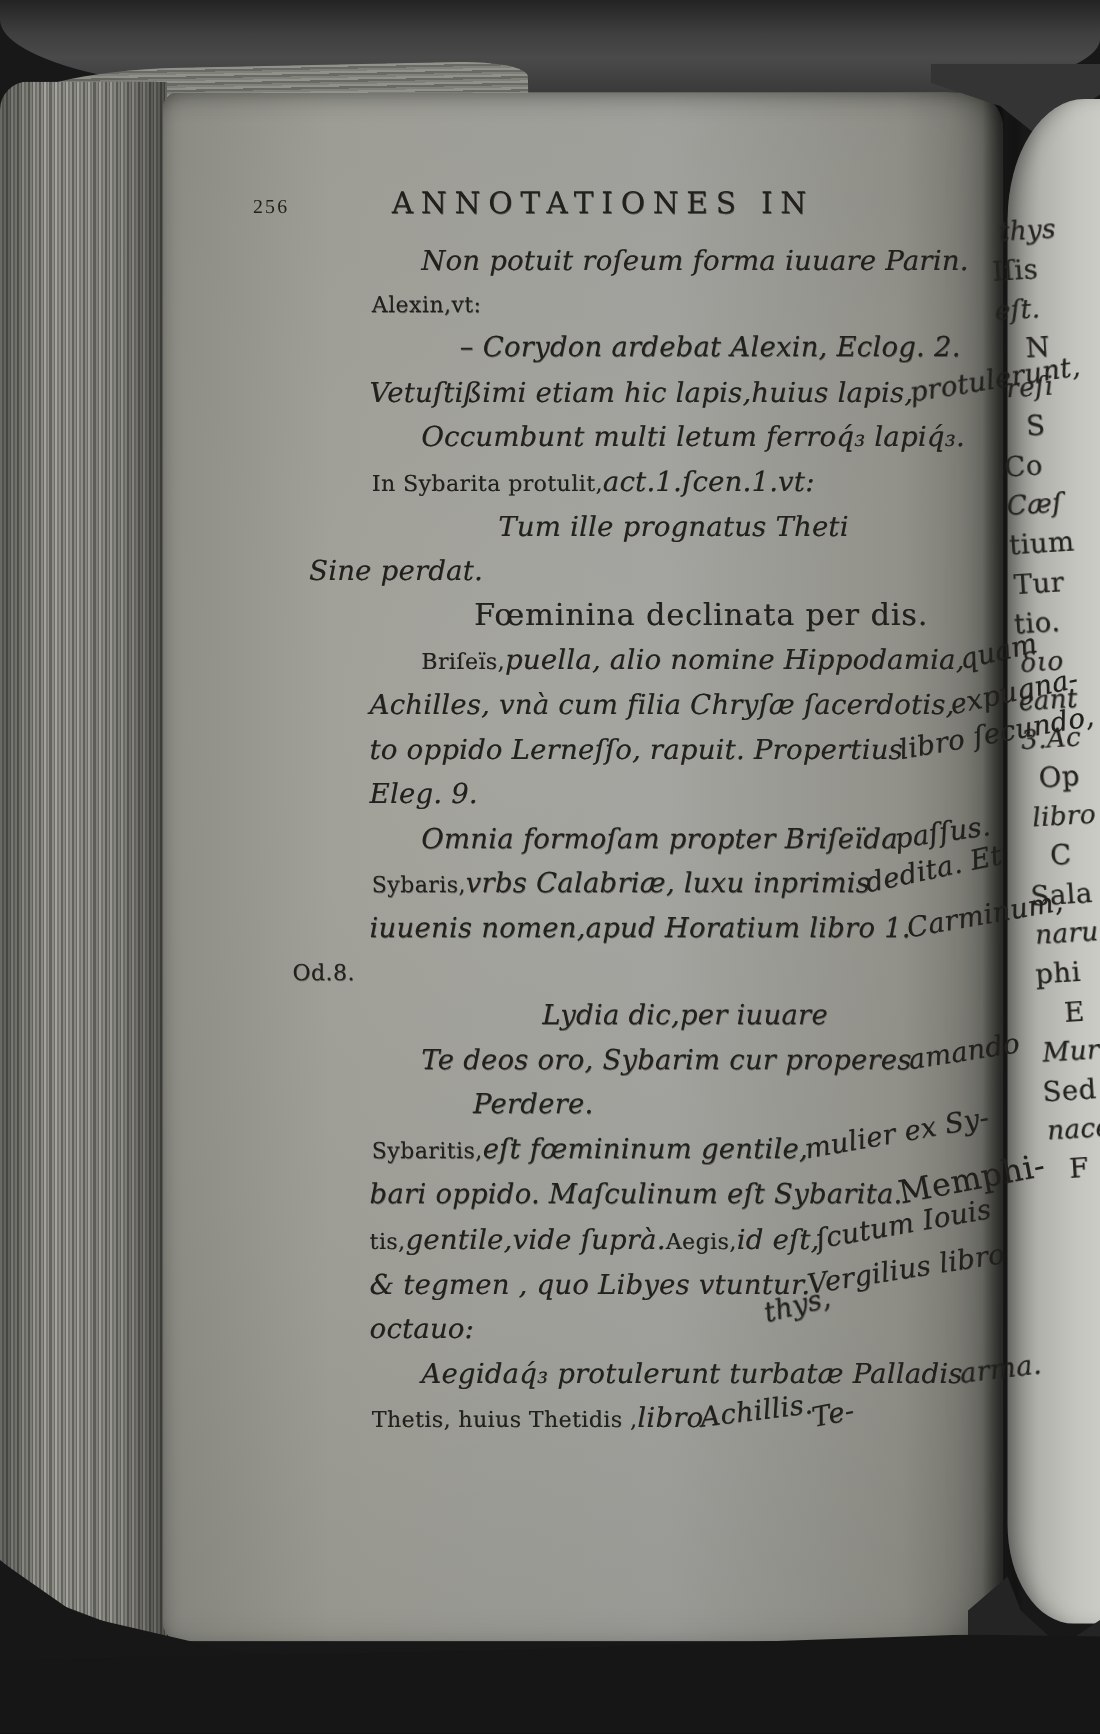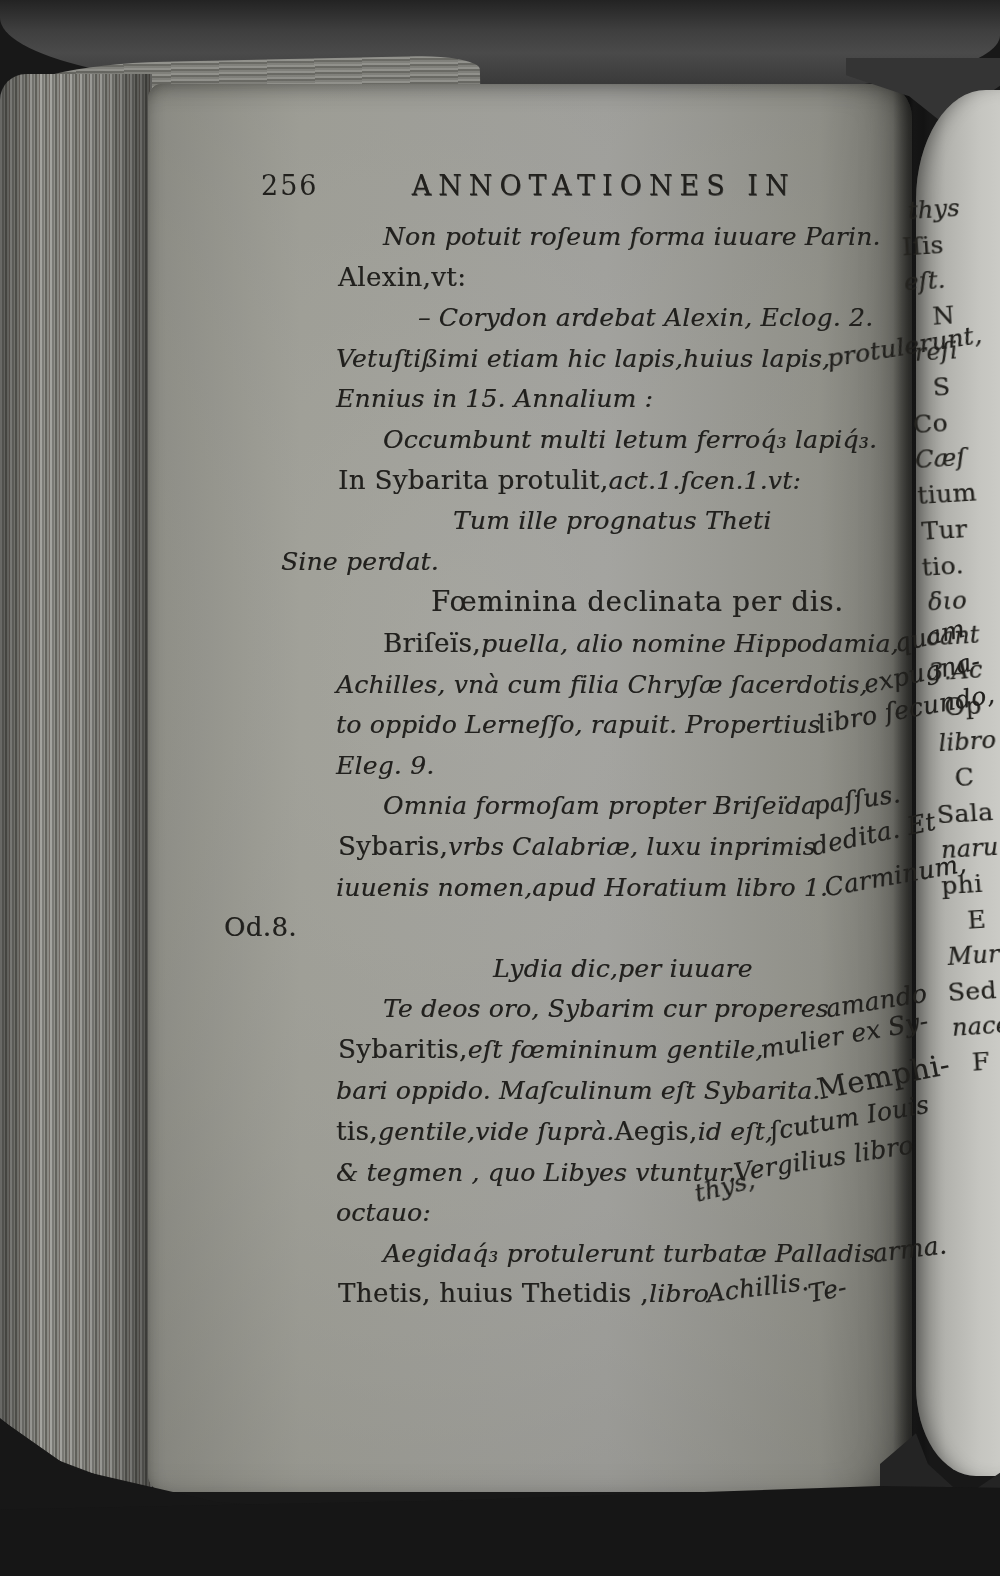--- a/index.html
+++ b/index.html
@@ -48,26 +48,26 @@
     clip-path:polygon(0 26%,45% 16%,88% 0,100% 2%,100% 100%,0 100%);}
   .bottom-wedge{position:absolute;left:0;top:1398px;width:470px;height:130px;background:#171717;
     clip-path:polygon(0 16%,15% 54%,46% 80%,100% 94%,100% 100%,0 100%);}
   .br-dark{position:absolute;left:880px;top:1420px;width:120px;height:110px;background:#242424;
     clip-path:polygon(0 40%,30% 12%,40% 40%,70% 70%,100% 48%,100% 100%,0 100%);}
 
   
   #text-block{position:absolute;left:148px;top:170px;width:764px;color:#21201d;
     filter:blur(.32px);}
   .page-head{height:48px;white-space:nowrap;}
-  .page-num{display:inline-block;margin-left:113px;font-size:27px;letter-spacing:2px;}
+  .page-num{display:inline-block;margin-left:82px;font-size:18px;letter-spacing:2px;font-family:Liberation Serif, serif;}
   .run-title{display:inline-block;margin-left:88px;font-size:27px;letter-spacing:7px;
     text-shadow:.5px .5px .6px rgba(25,25,25,.6);}
   .line{line-height:37.6px;white-space:nowrap;text-shadow:.4px .4px .5px rgba(30,30,30,.5);}
   .seg{display:inline-block;transform-origin:0 100%;}
-  .ro{font-style:normal;font-size:26px;letter-spacing:.4px;}
+  .ro{font-style:normal;font-size:20px;letter-spacing:.4px;}
   .it{font-style:italic;font-size:25px;letter-spacing:.2px;}
   .rohd{font-style:normal;font-size:27.5px;letter-spacing:.8px;}
   .robig{font-style:normal;font-size:29px;letter-spacing:.6px;}
   .catchword{position:absolute;left:694px;top:1172px;font-style:italic;font-size:25px;
     transform:rotate(-14deg);color:#21201d;text-shadow:.4px .4px .5px rgba(30,30,30,.5);}
 
   
   #right-frags{position:absolute;left:10px;top:102px;width:90px;color:#24231f;
     transform:rotate(-3.5deg);filter:blur(.3px);}
   .frag{line-height:33px;white-space:nowrap;text-shadow:.4px .4px .5px rgba(30,30,30,.5);}
@@ -125,36 +125,36 @@
   <div id="text-block">
     <div class="page-head">
       <span class="page-num">256</span>
       <span class="run-title">ANNOTATIONES IN</span>
     </div>
 
   <div class="line" style="padding-left: 235px;"><span class="seg it">Non potuit roſeum forma iuuare Parin.</span></div>
       <div class="line" style="padding-left: 190px;"><span class="seg ro">Alexin,vt:</span></div>
       <div class="line" style="padding-left: 270px;"><span class="seg it">– Corydon ardebat Alexin, Eclog. 2.</span></div>
       <div class="line" style="padding-left: 188px;"><span class="seg it">Vetuſtißimi etiam hic lapis,huius lapis, </span><span class="seg it" style="transform: rotate(-9deg);">protulerunt,</span></div>
-      <div class="line" style="padding-left: 188px;"><span class="seg it">Ennius in 15. Annalium :</span></div>
       <div class="line" style="padding-left: 235px;"><span class="seg it">Occumbunt multi letum ferroq́₃ lapiq́₃.</span></div>
       <div class="line" style="padding-left: 190px;"><span class="seg ro">In Sybarita protulit,</span><span class="seg it">act.1.ſcen.1.vt:</span></div>
       <div class="line" style="padding-left: 305px;"><span class="seg it">Tum ille prognatus Theti</span></div>
       <div class="line" style="padding-left: 117px; margin-left: 16px;"><span class="seg it">Sine perdat.</span></div>
       <div class="line" style="padding-left: 283px;"><span class="seg rohd">Fœminina declinata per dis.</span></div>
       <div class="line" style="padding-left: 235px;"><span class="seg ro">Briſeïs,</span><span class="seg it">puella, alio nomine Hippodamia, </span><span class="seg it" style="transform: rotate(-13deg);">quam</span></div>
       <div class="line" style="padding-left: 188px;"><span class="seg it">Achilles, vnà cum filia Chryſæ ſacerdotis, </span><span class="seg it" style="transform: rotate(-12deg);">expugna-</span></div>
       <div class="line" style="padding-left: 188px;"><span class="seg it">to oppido Lerneſſo, rapuit. Propertius </span><span class="seg it" style="transform: rotate(-10deg);">libro ſecundo,</span></div>
       <div class="line" style="padding-left: 188px;"><span class="seg it">Eleg. 9.</span></div>
       <div class="line" style="padding-left: 235px;"><span class="seg it">Omnia formoſam propter Briſeïda </span><span class="seg it" style="transform: rotate(-8deg);">paſſus.</span></div>
       <div class="line" style="padding-left: 190px;"><span class="seg ro">Sybaris,</span><span class="seg it"> vrbs Calabriæ, luxu inprimis </span><span class="seg it" style="transform: rotate(-12deg);">dedita. Et</span></div>
       <div class="line" style="padding-left: 188px;"><span class="seg it">iuuenis nomen,apud Horatium libro 1. </span><span class="seg it" style="transform: rotate(-10deg);">Carminum,</span></div>
-      <div class="line" style="padding-left: 76px;"><span class="seg ro">Od.8.</span></div>
+      <div class="line" style="padding-left: 118px;"><span class="seg ro">Od.8.</span></div>
       <div class="line" style="padding-left: 345px;"><span class="seg it">Lydia dic,per iuuare</span></div>
       <div class="line" style="padding-left: 235px;"><span class="seg it">Te deos oro, Sybarim cur properes </span><span class="seg it" style="transform: rotate(-9deg);">amando</span></div>
+      <div class="line" style="padding-left: 282px;"><span class="seg it">Perdere.</span></div>
       <div class="line" style="padding-left: 190px;"><span class="seg ro">Sybaritis,</span><span class="seg it"> eſt fœmininum gentile, </span><span class="seg it" style="transform: rotate(-10deg);">mulier ex Sy-</span></div>
       <div class="line" style="padding-left: 188px;"><span class="seg it">bari oppido. Maſculinum eſt Sybarita. </span><span class="seg robig" style="transform: rotate(-11deg);">Memphi-</span></div>
       <div class="line" style="padding-left: 188px;"><span class="seg ro">tis,</span><span class="seg it"> gentile,vide ſuprà.</span><span class="seg ro">Aegis,</span><span class="seg it">id eſt, </span><span class="seg it" style="transform: rotate(-10deg);">ſcutum Iouis</span></div>
       <div class="line" style="padding-left: 188px;"><span class="seg it">&amp; tegmen , quo Libyes vtuntur. </span><span class="seg it" style="transform: rotate(-9deg);">Vergilius libro</span></div>
       <div class="line" style="padding-left: 188px;"><span class="seg it">octauo:</span></div>
       <div class="line" style="padding-left: 235px;"><span class="seg it">Aegidaq́₃ protulerunt turbatæ Palladis </span><span class="seg it" style="transform: rotate(-7deg);">arma.</span></div>
       <div class="line" style="padding-left: 190px;"><span class="seg ro">Thetis, huius Thetidis ,</span><span class="seg it"> libro </span><span class="seg it" style="transform: rotate(-7deg);">Achillis. </span><span class="seg it" style="transform: rotate(-11deg);">Te-</span></div>
     </div>
 
   <div class="catchword">thys,</div>

